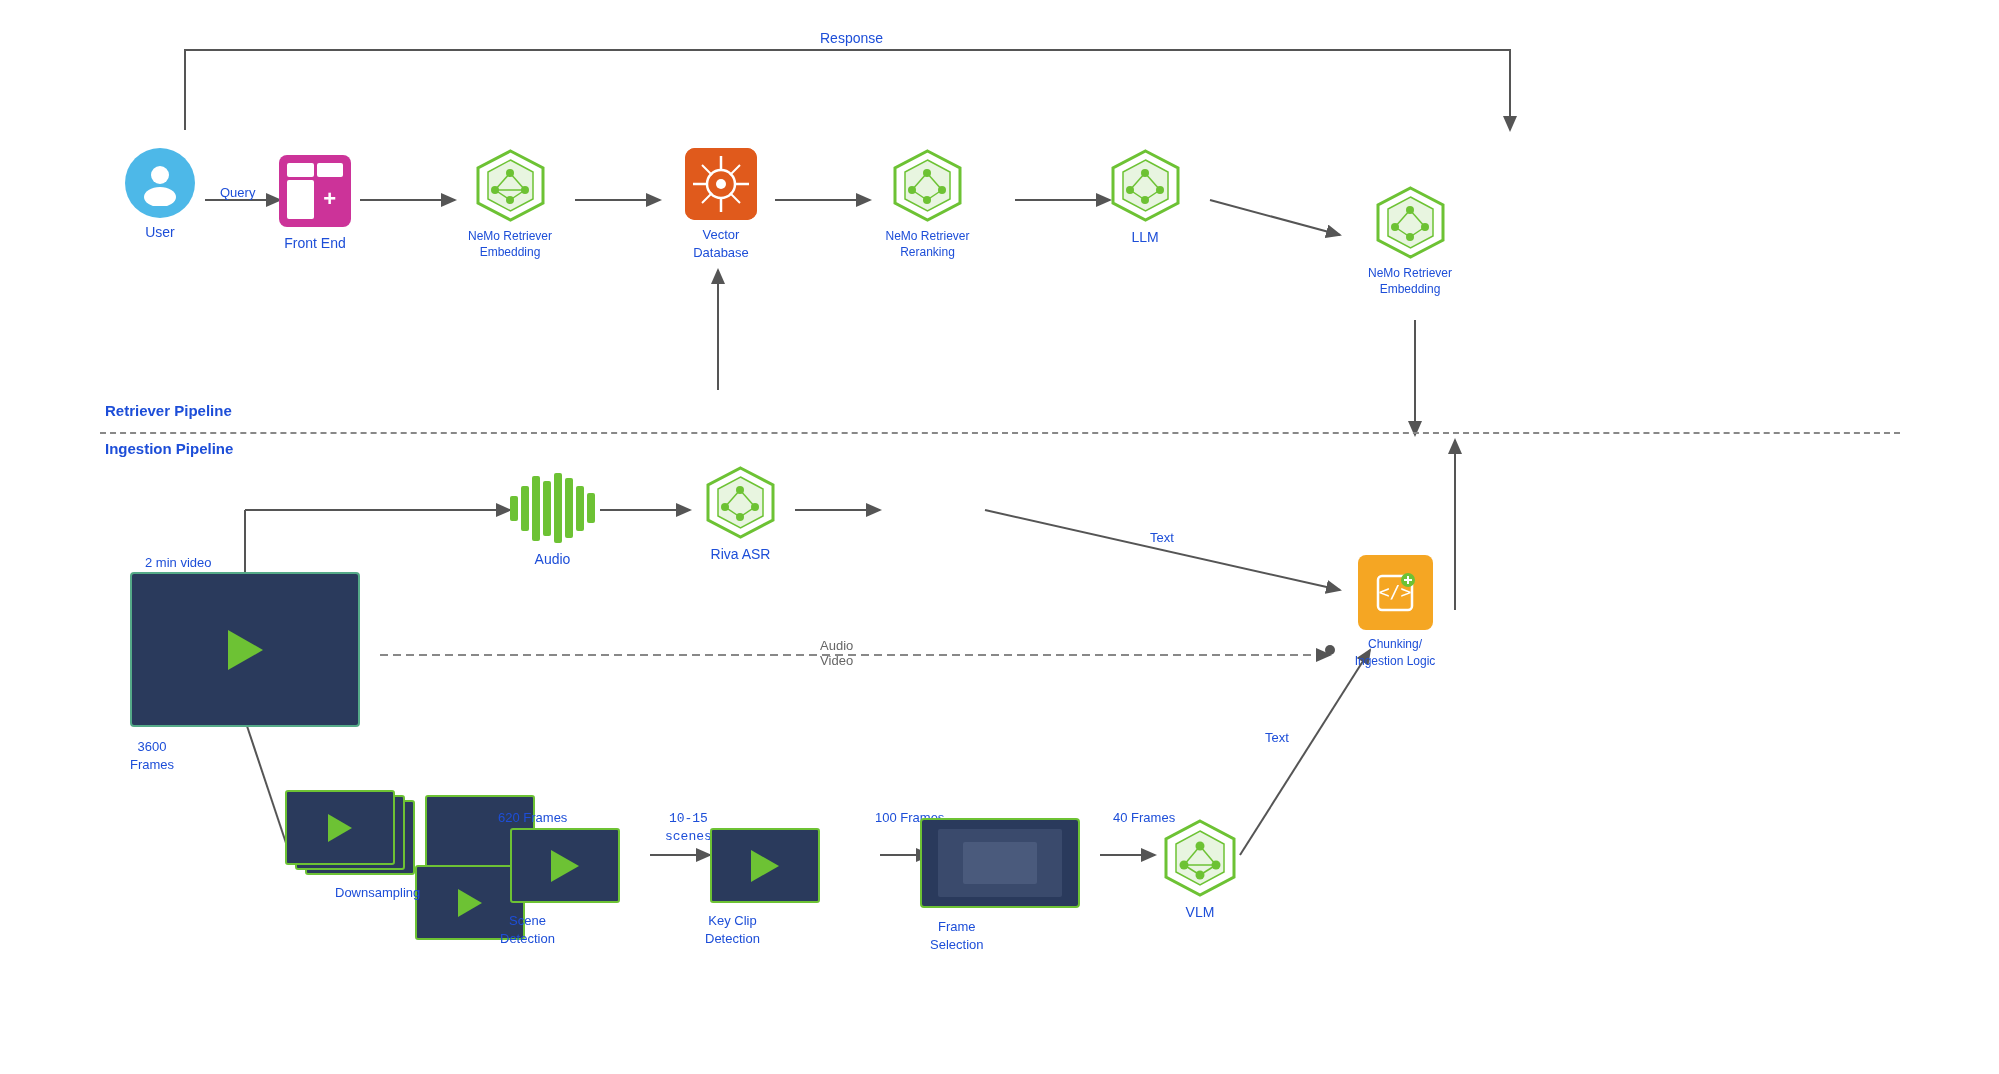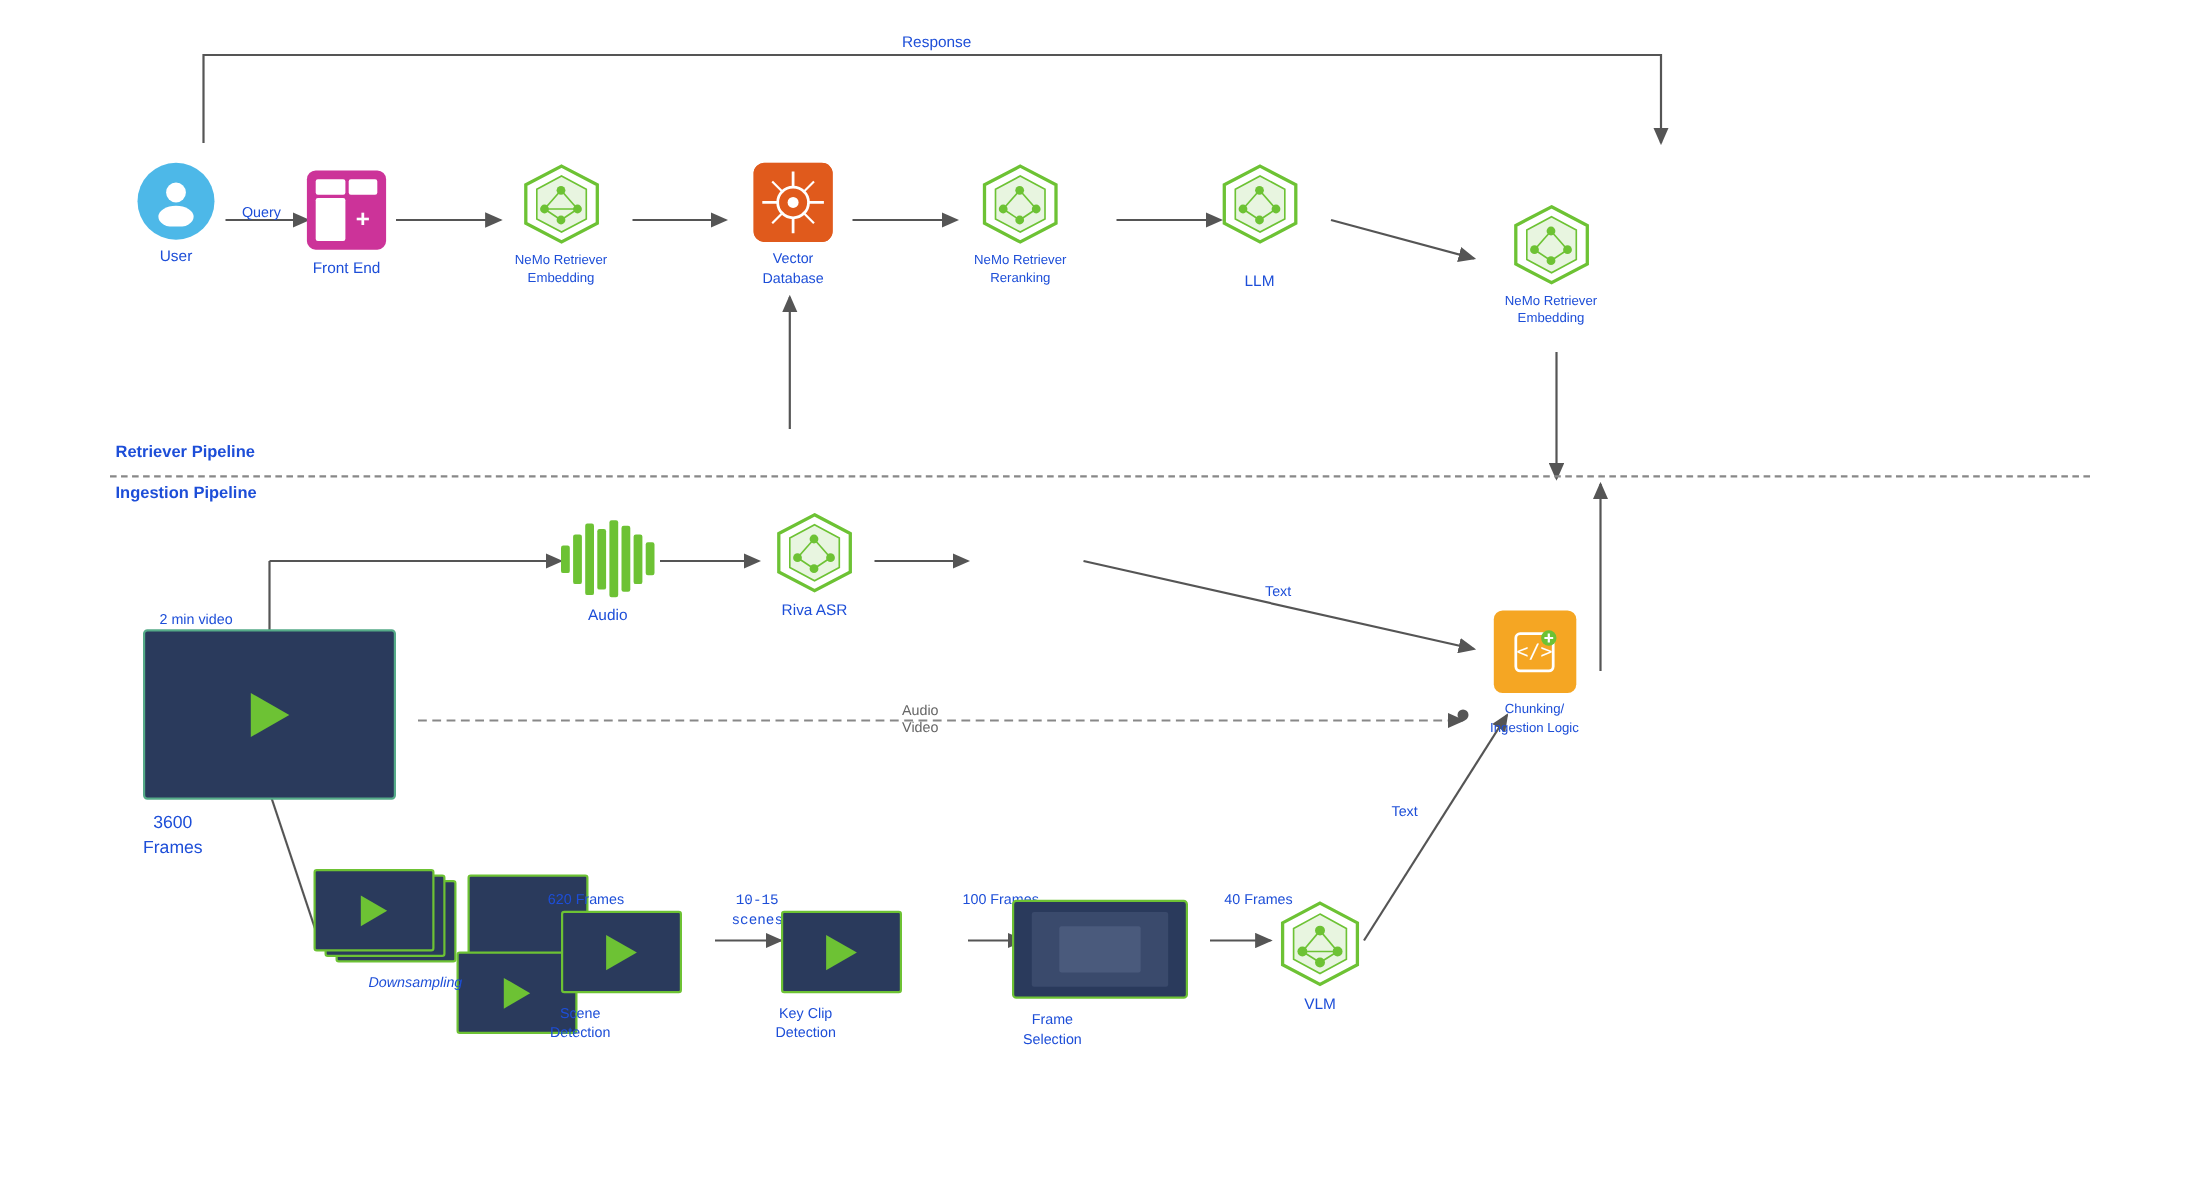--- a/index.html
+++ b/index.html
@@ -300,21 +300,21 @@
       <polygon points="37.5,12 60,24 60,51 37.5,63 15,51 15,24" fill="#e8f5e0" stroke="#6dc234" stroke-width="1.5"></polygon>
       <circle cx="37" cy="25" r="4" fill="#6dc234"></circle>
       <circle cx="22" cy="42" r="4" fill="#6dc234"></circle>
       <circle cx="52" cy="42" r="4" fill="#6dc234"></circle>
       <circle cx="37" cy="52" r="4" fill="#6dc234"></circle>
       <line x1="37" y1="25" x2="22" y2="42" stroke="#6dc234" stroke-width="1.5"></line>
       <line x1="37" y1="25" x2="52" y2="42" stroke="#6dc234" stroke-width="1.5"></line>
       <line x1="22" y1="42" x2="37" y2="52" stroke="#6dc234" stroke-width="1.5"></line>
       <line x1="52" y1="42" x2="37" y2="52" stroke="#6dc234" stroke-width="1.5"></line>
     </svg>
-    <div class="label" style="position:relative; margin-top:24px;">LLM</div>
+    <div class="label" style="position:relative; margin-top:6px;">LLM</div>
   </div>
 
   <div class="icon-container" style="left: 1350px; top: 185px; width: 120px; align-items:center;">
     <svg width="75" height="75" viewBox="0 0 75 75">
       <polygon points="37.5,3 70,20 70,55 37.5,72 5,55 5,20" fill="none" stroke="#6dc234" stroke-width="3"></polygon>
       <polygon points="37.5,12 60,24 60,51 37.5,63 15,51 15,24" fill="#e8f5e0" stroke="#6dc234" stroke-width="1.5"></polygon>
       <circle cx="37" cy="25" r="4" fill="#6dc234"></circle>
       <circle cx="22" cy="42" r="4" fill="#6dc234"></circle>
       <circle cx="52" cy="42" r="4" fill="#6dc234"></circle>
       <circle cx="37" cy="52" r="4" fill="#6dc234"></circle>
@@ -379,36 +379,36 @@
 
   <div class="label" style="left: 820px; top: 638px; font-size:13px; color:#666;">Audio<br>Video</div>
 
   <div class="label" style="left: 1265px; top: 730px; font-size:13px;">Text</div>
 
   <div class="label" style="left: 145px; top: 555px; font-size:13px;">2 min video</div>
   <div class="video-thumb" style="left: 130px; top: 572px; width: 230px; height: 155px;">
     <div class="play-btn"></div>
   </div>
 
-  <div class="label" style="left: 130px; top: 738px; font-size:16px; line-height:1.4;">3600<br>Frames</div>
+  <div class="label" style="left: 130px; top: 738px; font-size:13px; line-height:1.4;">3600<br>Frames</div>
 
   <div style="position:absolute; left: 285px; top: 790px;">
 
     <div class="frame-card" style="left:20px; top:10px; position:absolute;"></div>
     <div class="frame-card" style="left:10px; top:5px; position:absolute;"></div>
     <div class="frame-card" style="left:0px; top:0px; position:absolute;">
       <div class="play-btn" style="border-width:14px 0 14px 24px;"></div>
     </div>
     <div style="position:absolute; left:130px; top:0px;">
       <div class="frame-card" style="position:relative; left:10px; top:5px;"></div>
       <div class="frame-card" style="position:relative;">
         <div class="play-btn" style="border-width:14px 0 14px 24px;"></div>
       </div>
     </div>
-    <div class="label" style="position:absolute; top: 95px; left: 50px; font-size:13px;font-style:italic;">Downsampling</div>
+    <div class="label" style="position:absolute; top: 95px; left: 50px; font-size:13px;">Downsampling</div>
   </div>
 
   <div class="label" style="left: 498px; top: 810px; font-size:13px;">620 Frames</div>
 
   <div style="position:absolute; left: 510px; top: 828px;">
     <div class="frame-card" style="position:relative;">
       <div class="play-btn" style="border-width:16px 0 16px 28px;"></div>
     </div>
     <div class="label" style="position:absolute; top: 84px; left: -10px; font-size:13px; line-height:1.4;">Scene<br>Detection</div>
   </div>

